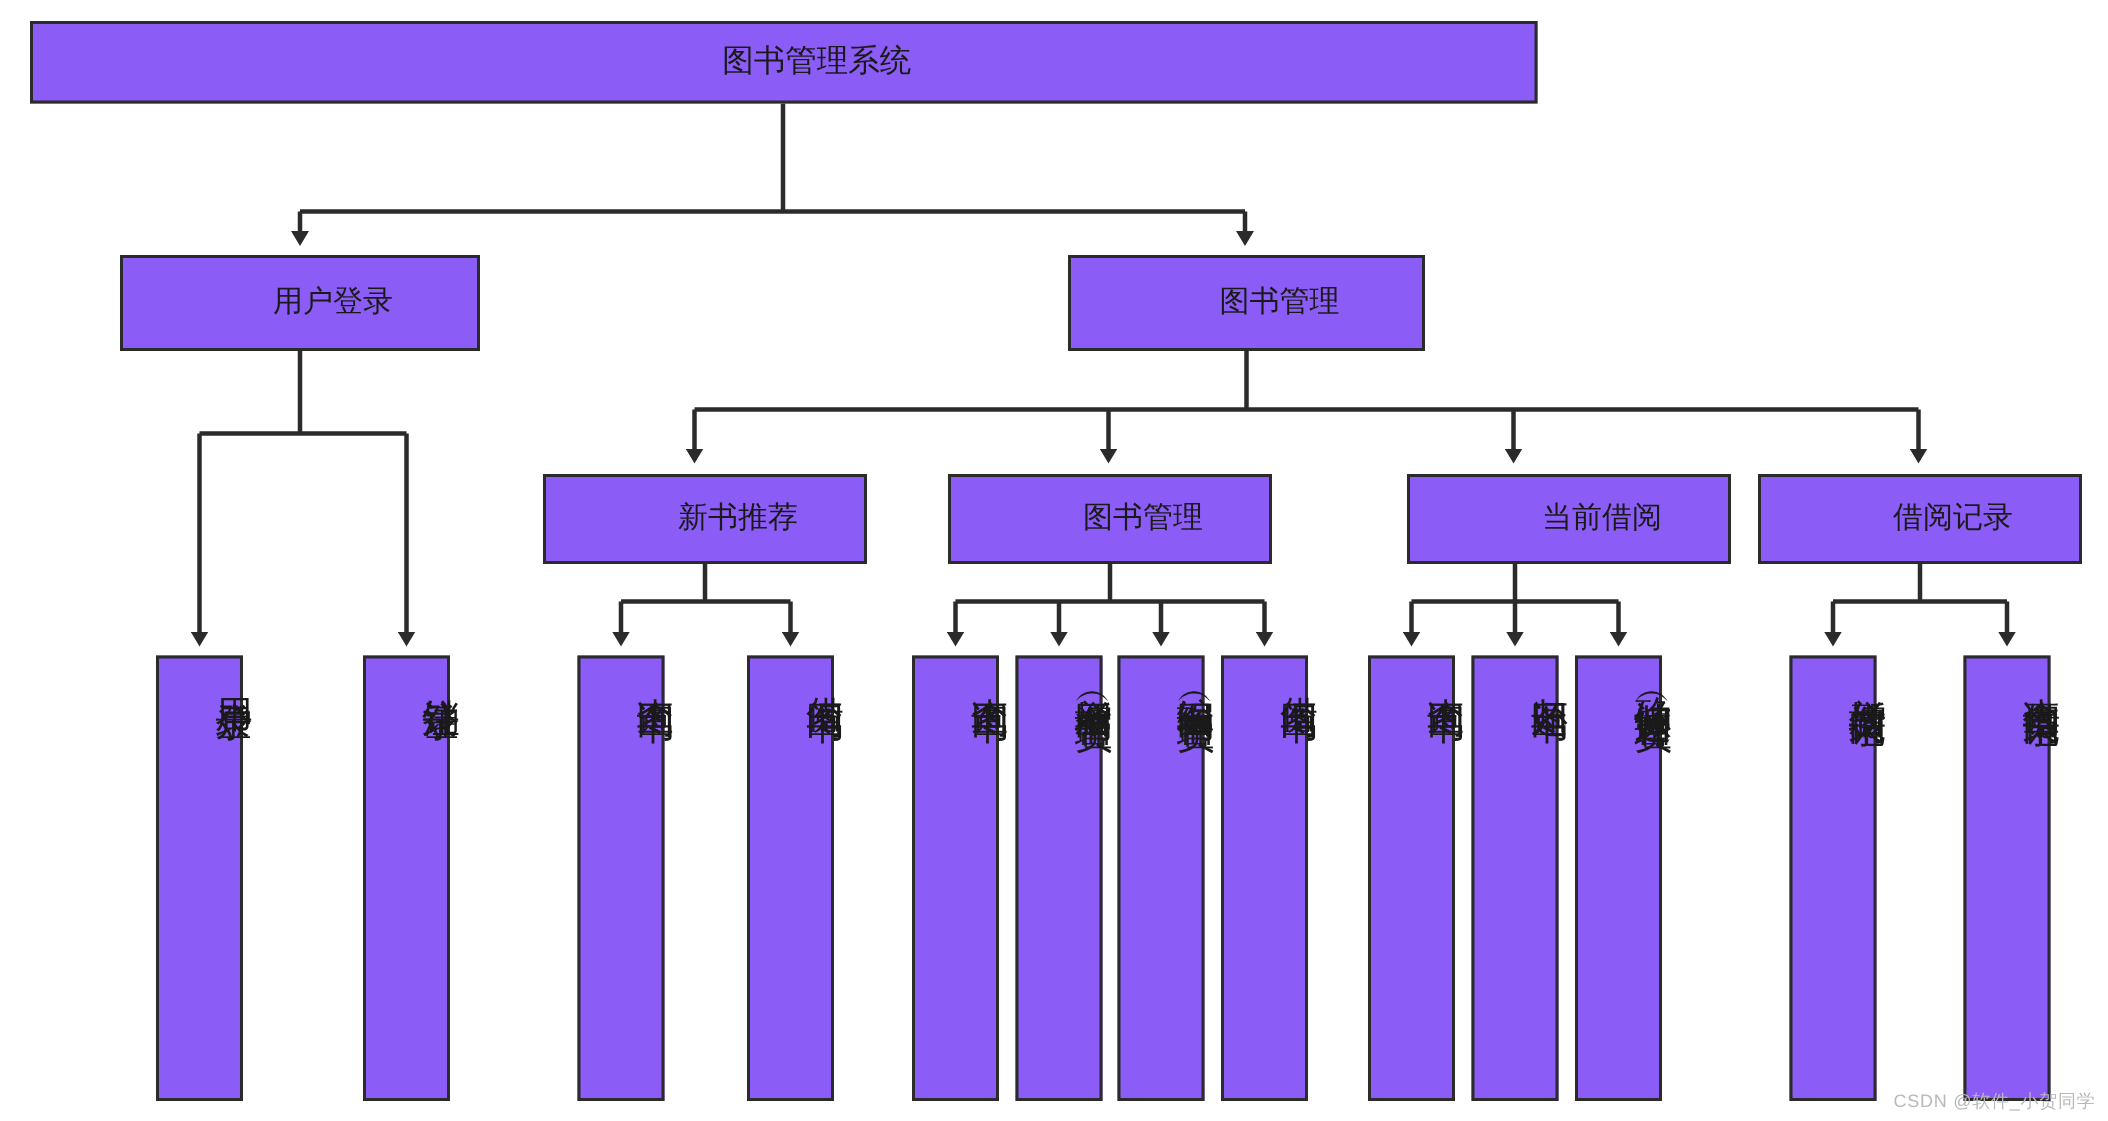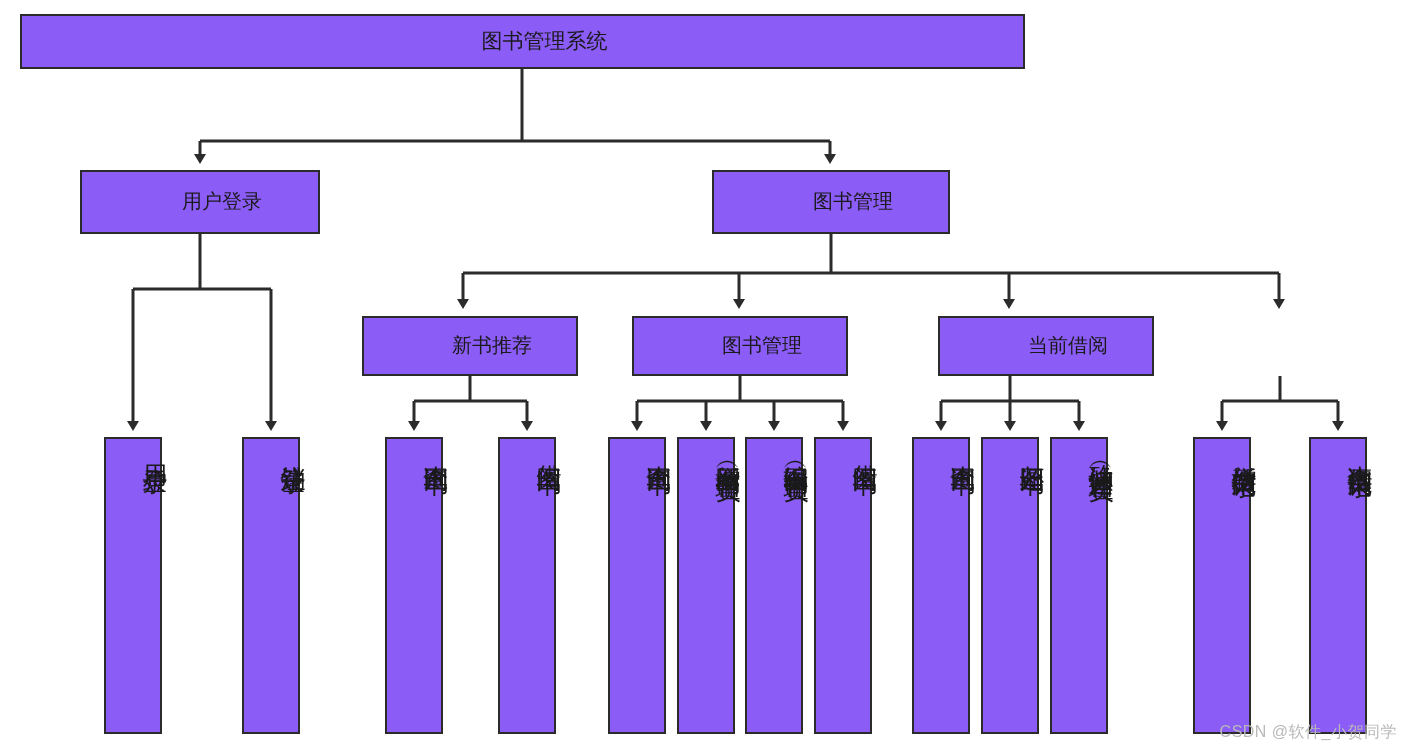--- a/index.html
+++ b/index.html
@@ -82,21 +82,21 @@
     letter-spacing: 2px;
     line-height: 1;
     height: auto;
   }
   .leaf.tall .node-label { font-size: 25px; }
 
   .watermark {
     position: absolute;
     right: 8px;
     bottom: 4px;
-    font-size: 16px;
+    font-size: 12px;
     color: #b9b9b9;
     letter-spacing: 0.5px;
     user-select: none;
   }
 </style>
 </head>
 <body>
 
 <div id="canvas">
 
@@ -163,20 +163,23 @@
 
   <div class="node lvl3" style="left:362px;width:216px;">
     <span class="node-label">新书推荐</span>
   </div>
   <div class="node lvl3" style="left:632px;width:216px;">
     <span class="node-label">图书管理</span>
   </div>
   <div class="node lvl3" style="left:902px;width:216px;margin-left:36px;">
     <span class="node-label">当前借阅</span>
   </div>
+  <div class="node lvl3" style="left:1172px;width:216px;">
+    <span class="node-label">借阅记录</span>
+  </div>
 
   <div class="node leaf" style="left:104px;">
     <span class="node-label">用户登录</span>
   </div>
   <div class="node leaf" style="left:242px;">
     <span class="node-label">注销登录</span>
   </div>
 
   <div class="node leaf" style="left:385px;">
     <span class="node-label">查询图书</span>

